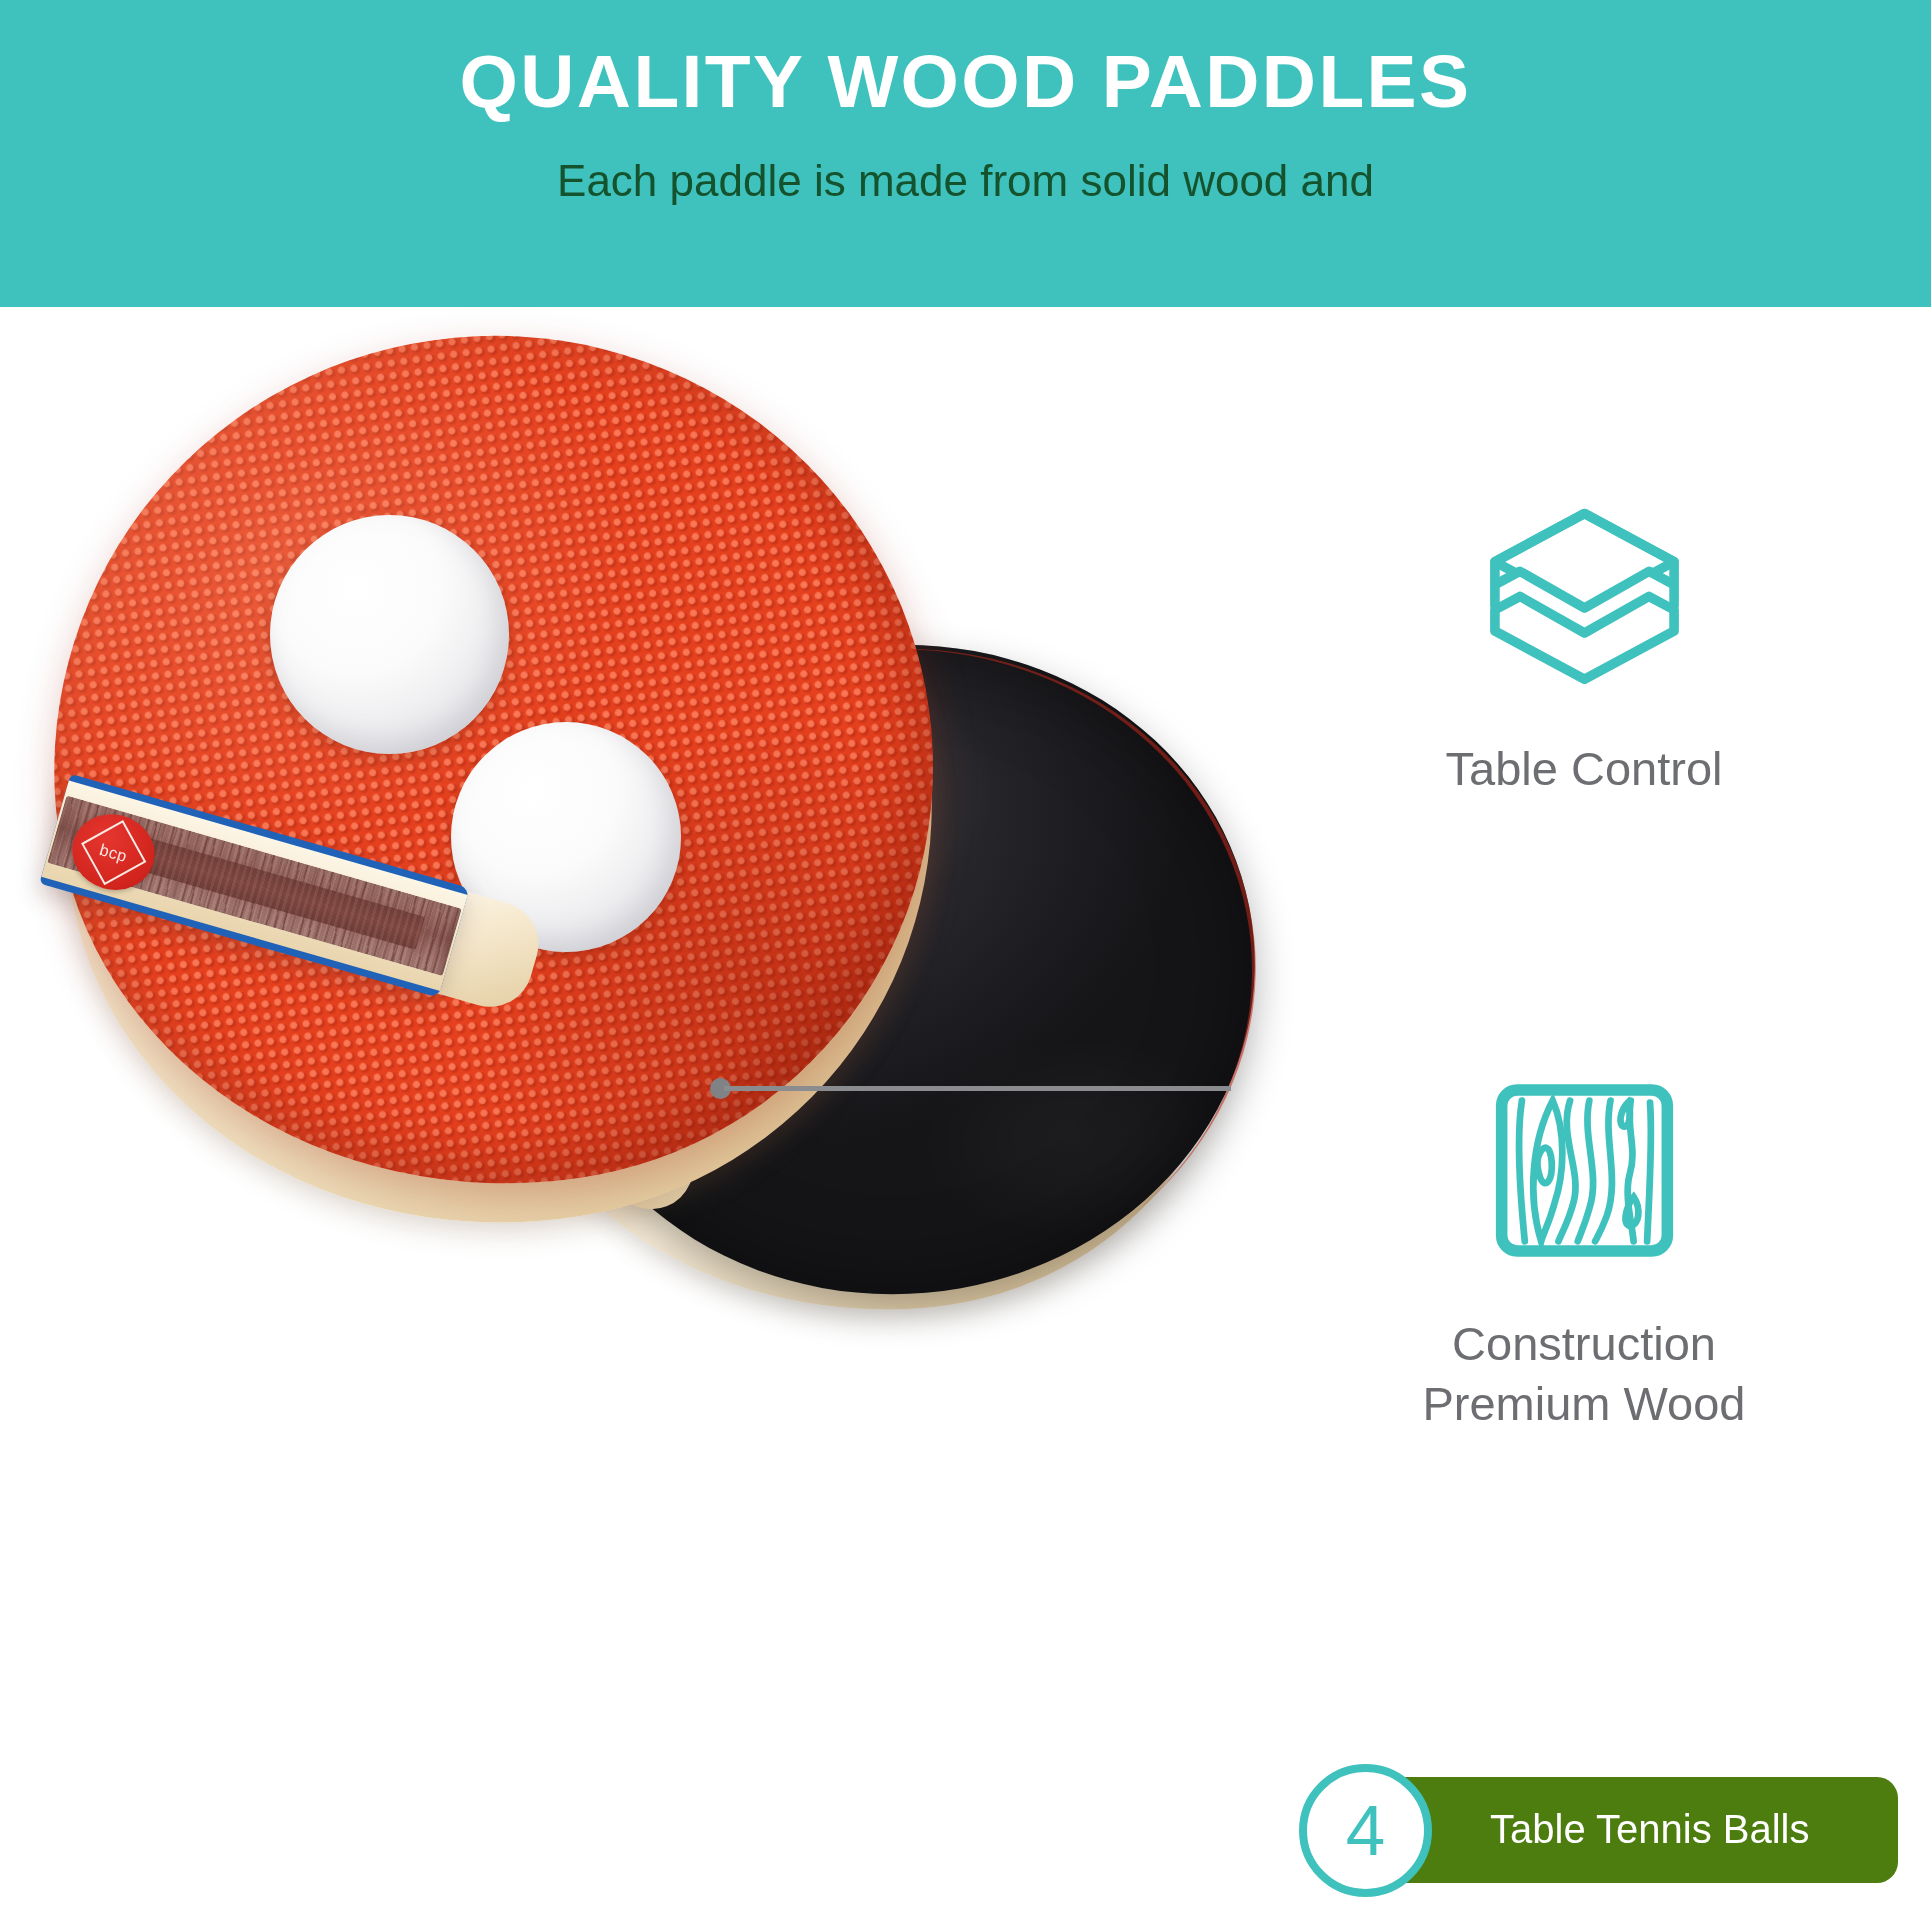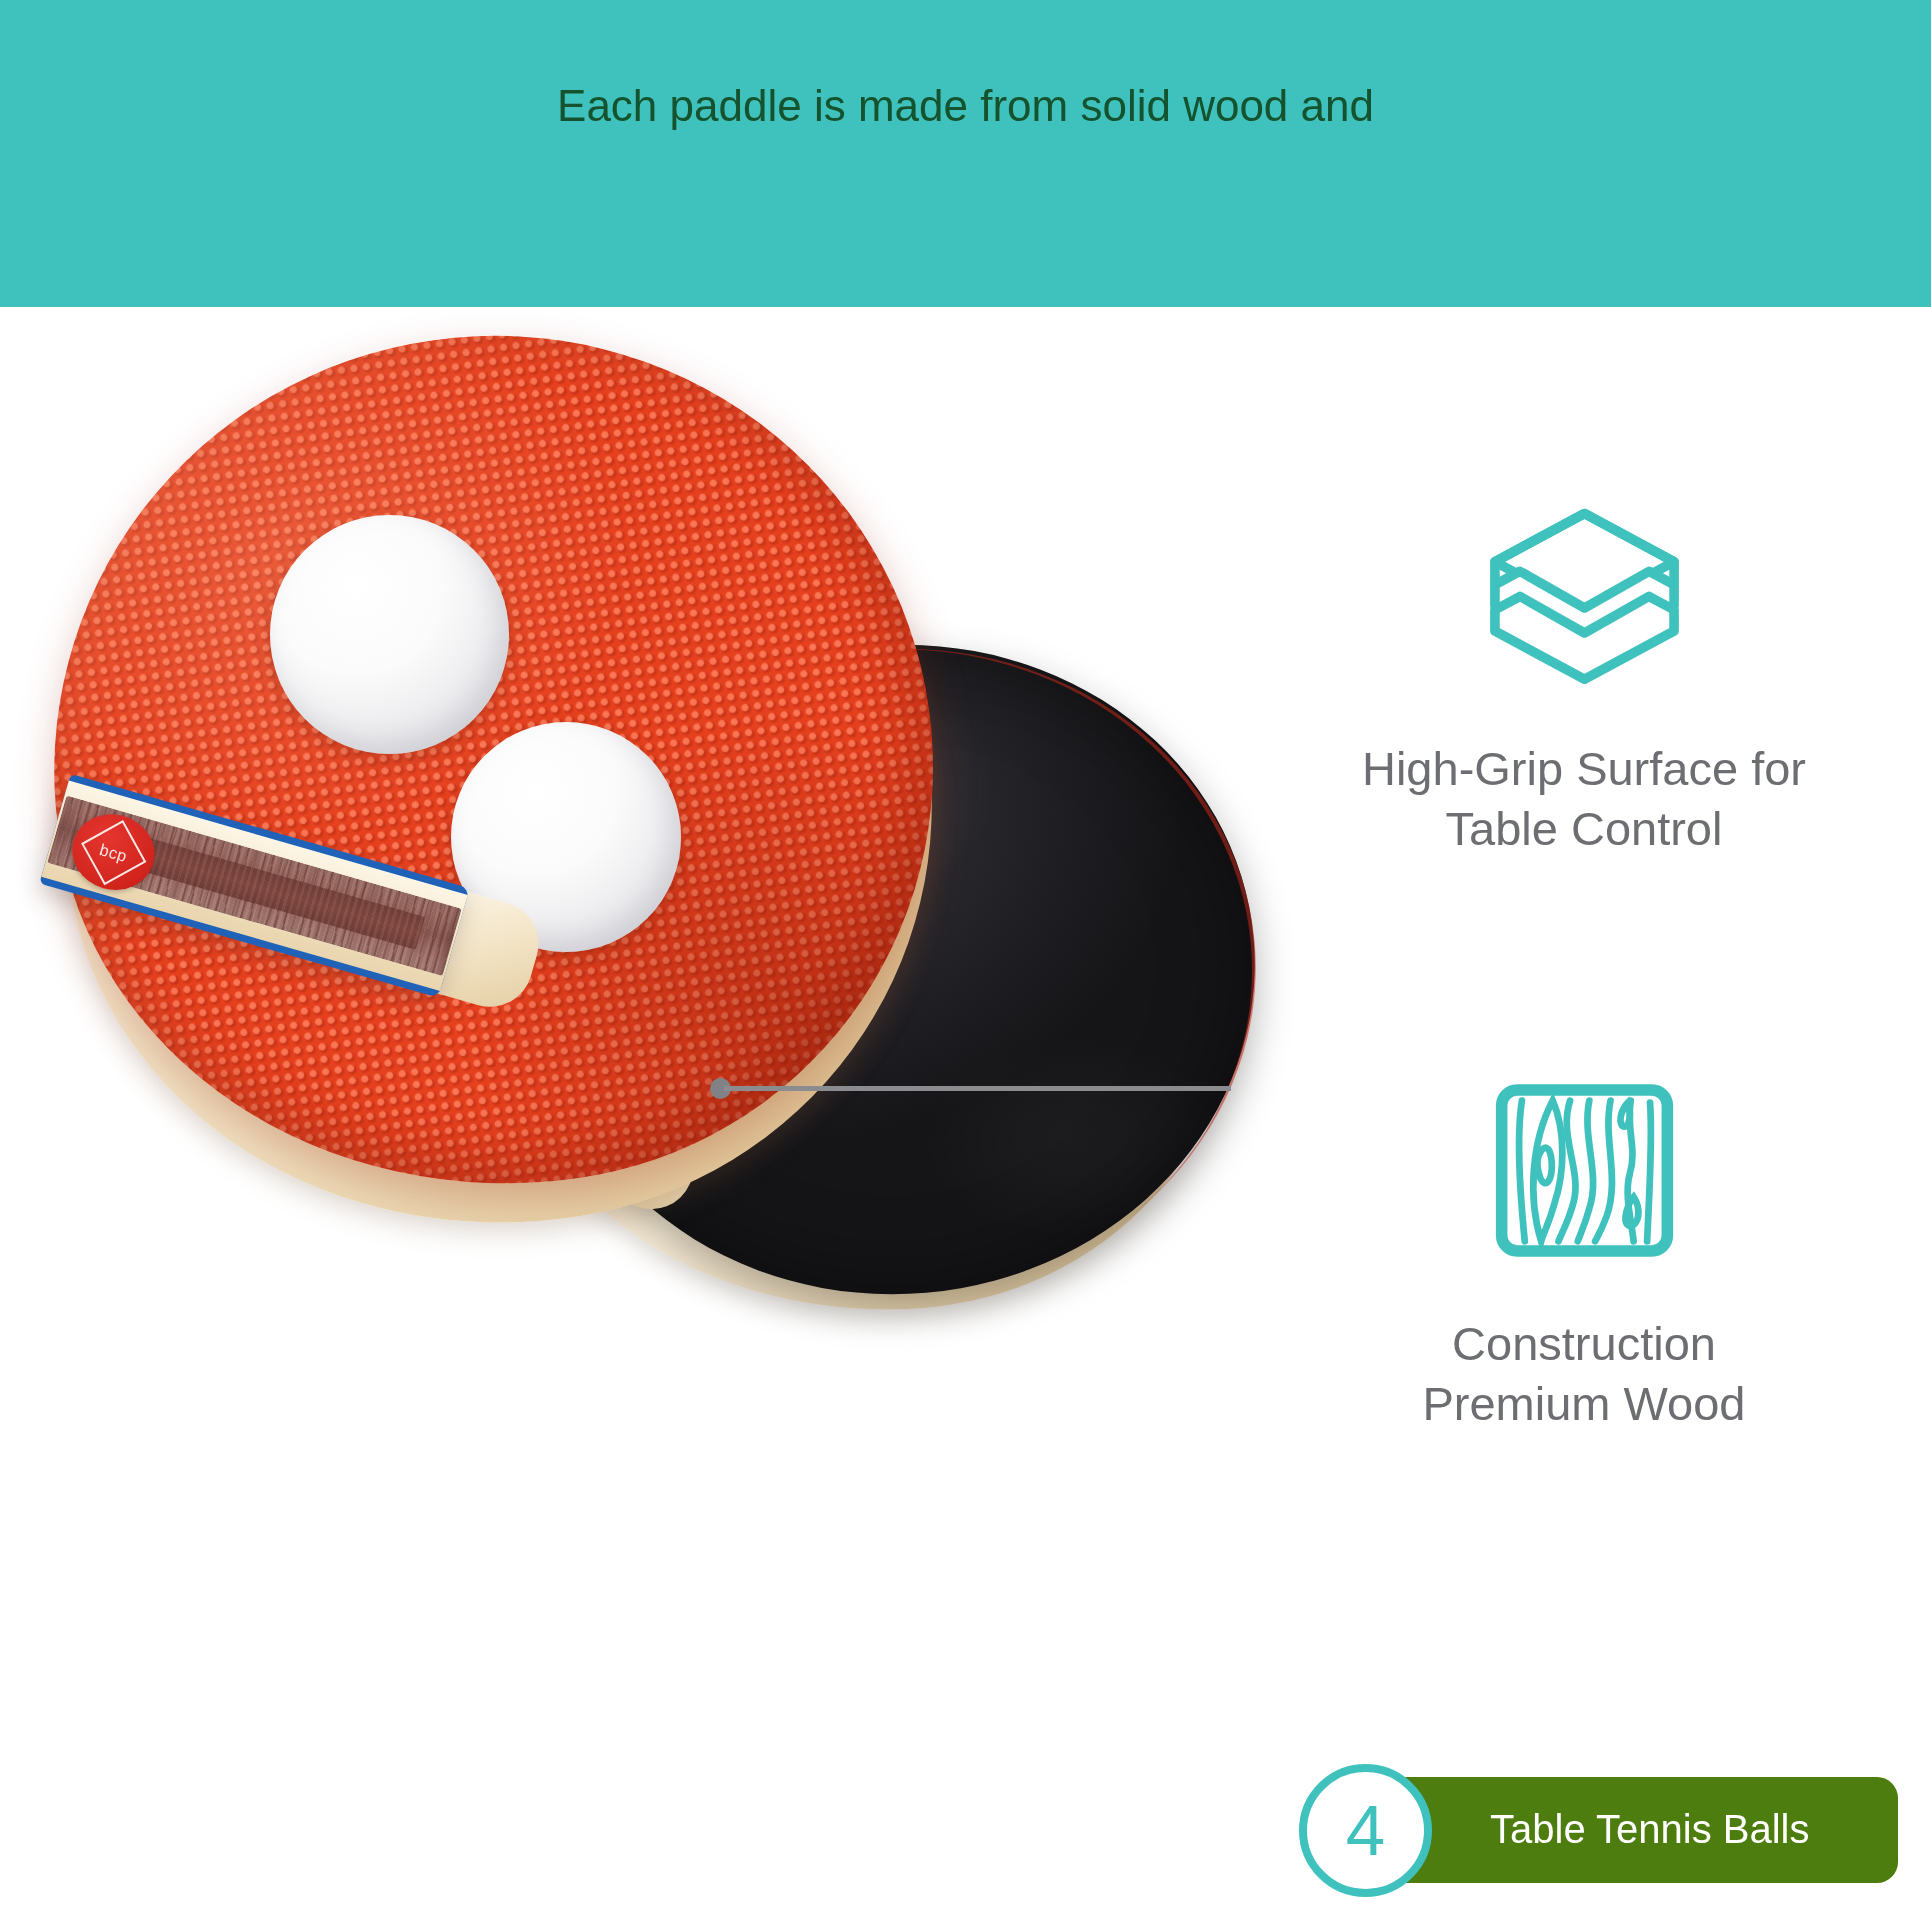--- a/index.html
+++ b/index.html
@@ -237,20 +237,21 @@
     display:flex;align-items:center;justify-content:center;
   }
   #balls-badge-count{
     color:#3fc2bd;font-size:71px;font-weight:400;line-height:1;
   }
 </style>
 </head>
 <body>
 
 <div id="header-banner">
+  <h1 id="banner-title">QUALITY WOOD PADDLES</h1>
   <div id="banner-subtitle">
     <span class="sub-line">Each paddle is made from solid wood and</span>
   </div>
 </div>
 
 <div id="product-stage">
 
   <div class="blade-black-wrap">
     <div class="blade-black-wood"></div>
     <div class="blade-black-rubber"></div>
@@ -303,21 +304,20 @@
       </g>
       <g stroke="#3fc2bd" stroke-width="10" stroke-linejoin="round" fill="#fff">
         <path d="M12 86 L38 72 L105 110 L172 72 L198 86 L198 108 L105 158 L12 108 Z"></path>
       </g>
       <g stroke="#3fc2bd" stroke-width="10" stroke-linejoin="round" fill="#fff">
         <path d="M12 112 L38 98 L105 136 L172 98 L198 112 L198 134 L105 184 L12 134 Z"></path>
       </g>
     </svg>
   </div>
   <div class="feature-label">
-    <span class="fl-line">High-Grip Surface for</span>
     <span class="fl-line">Table Control</span>
   </div>
 </div>
 
 <div class="feature" id="feature-wood">
   <div class="feature-icon">
     <svg width="183" height="179" viewBox="0 0 190 185" fill="none" aria-hidden="true">
       <rect x="9" y="9" width="172" height="167" rx="16" ry="16" stroke="#3fc2bd" stroke-width="12" fill="none"></rect>
       <g stroke="#3fc2bd" stroke-width="7" fill="none" stroke-linecap="round">
         <path d="M30 20 C24 58, 28 116, 33 166"></path>

